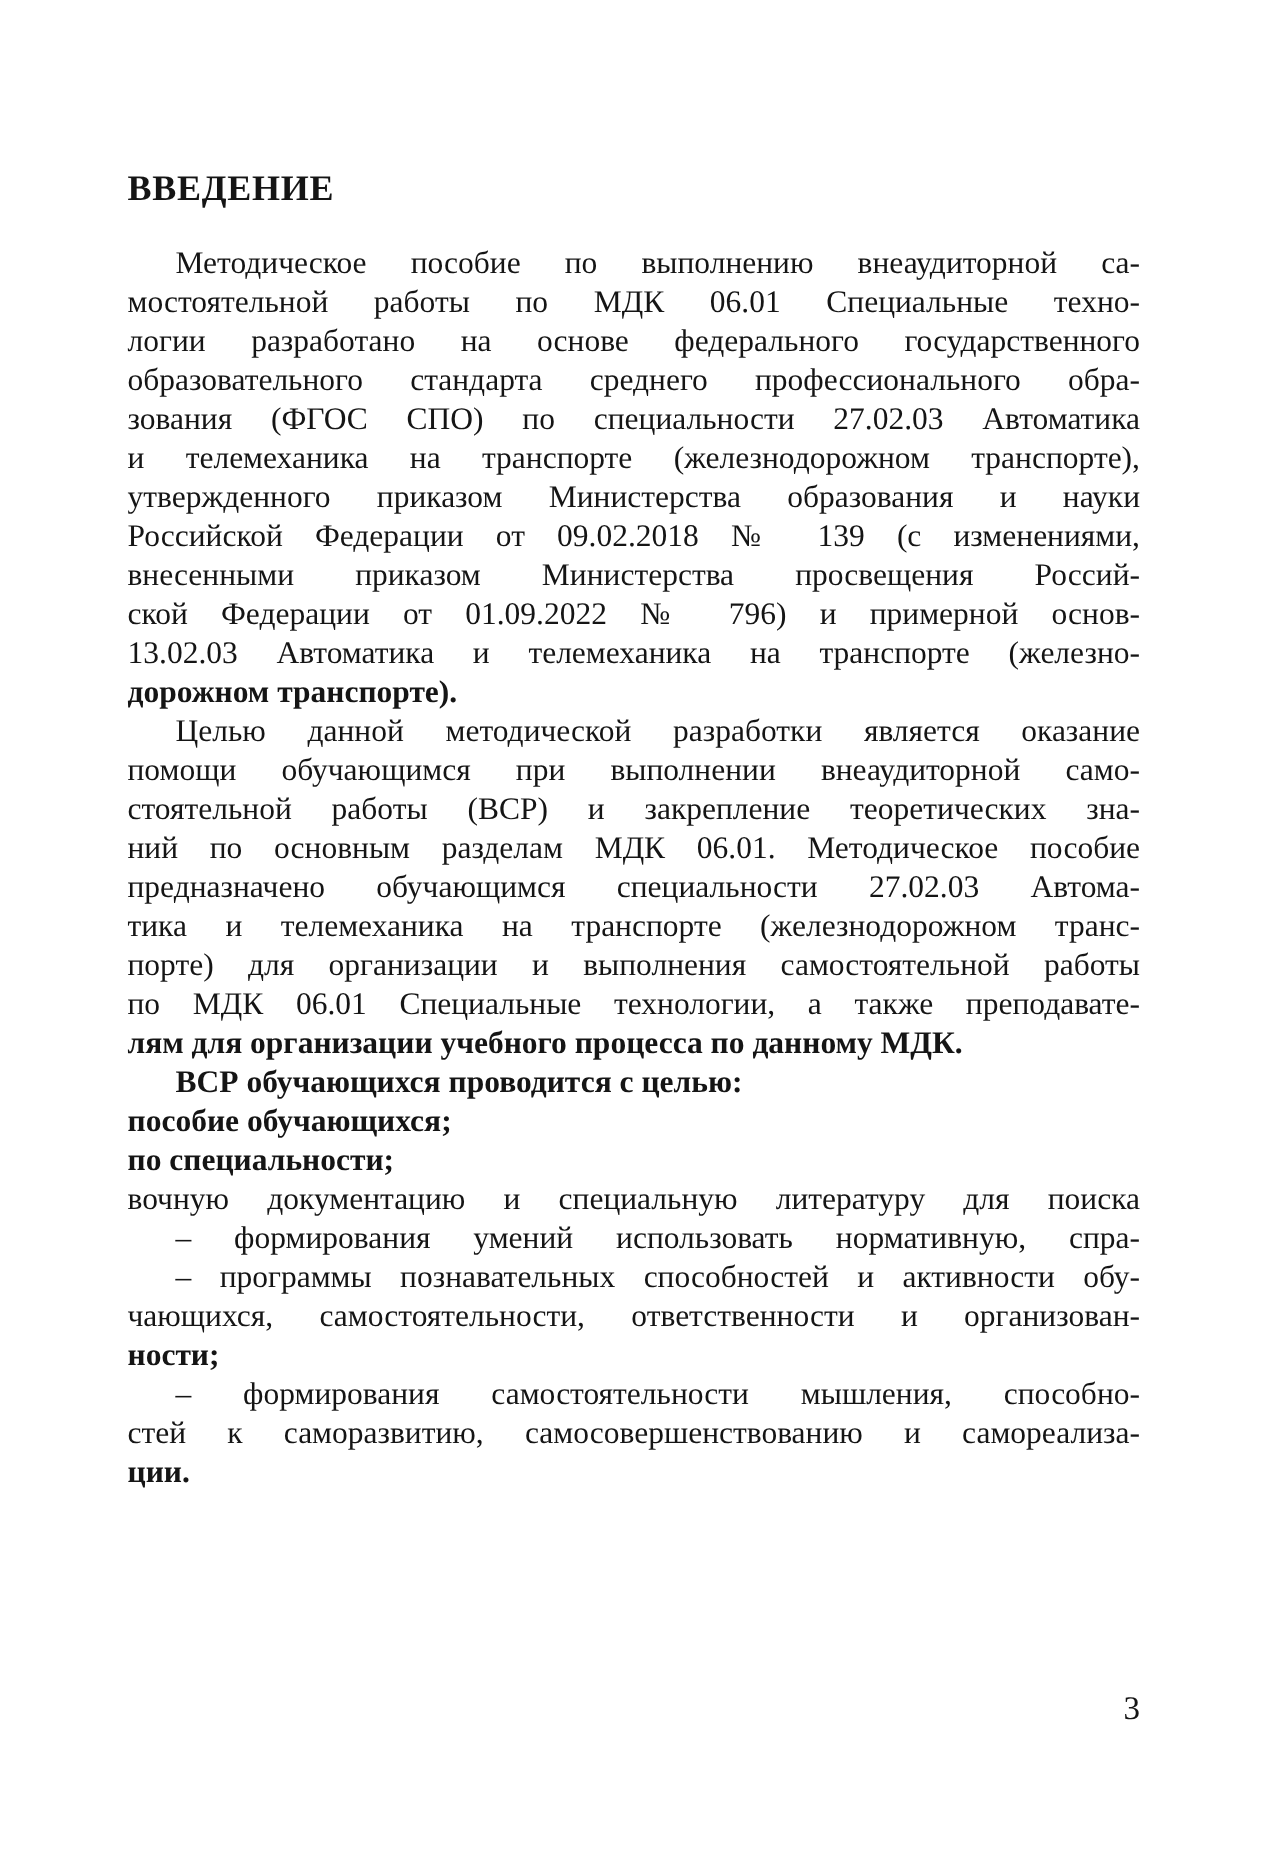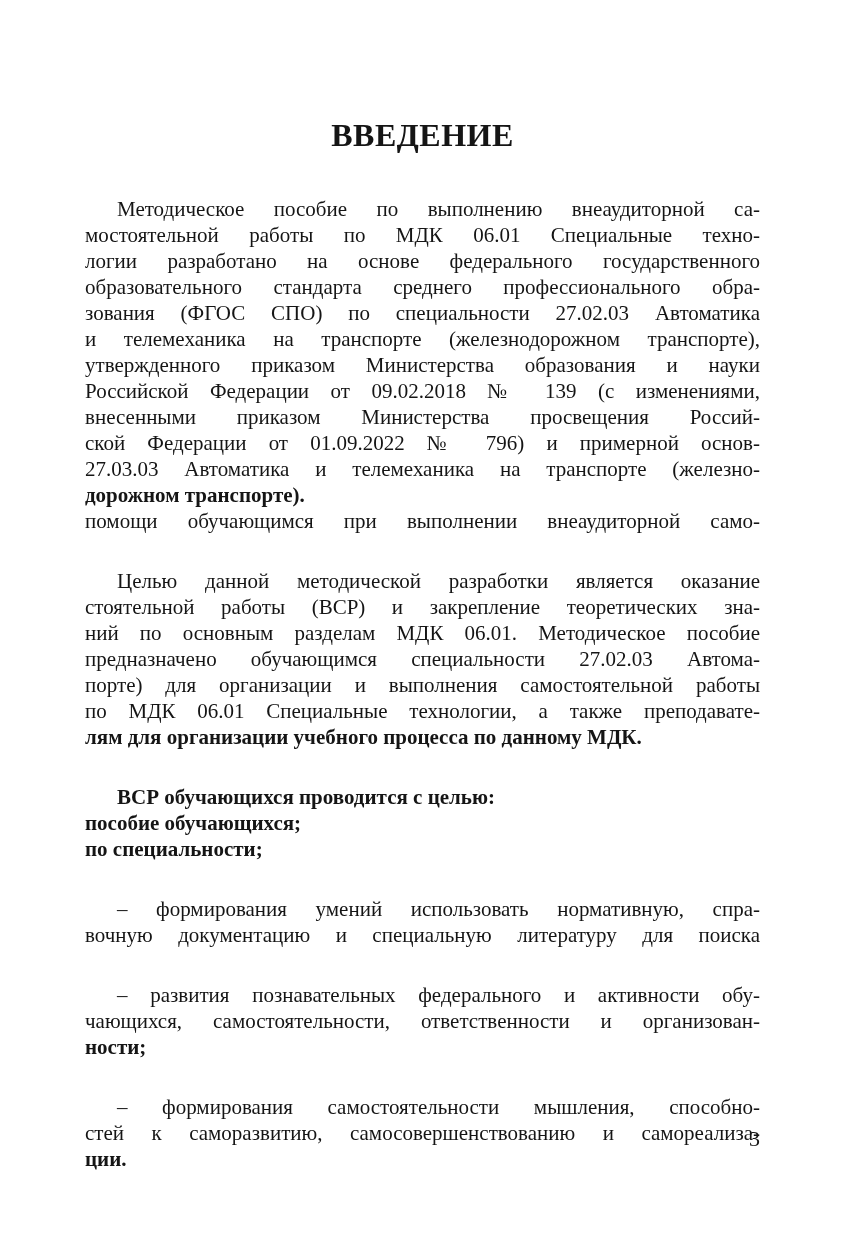--- a/index.html
+++ b/index.html
@@ -14,43 +14,42 @@
     background: #ffffff;
     overflow: hidden;
     font-family: "Liberation Serif", "DejaVu Serif", serif;
     color: #151515;
   }
   .page-title {
     position: absolute;
     top: 97px;
     left: 85px;
     width: 675px;
-    text-align: center;
-    font-size: 32px;
+    text-align: left;
+    font-size: 24px;
     font-weight: bold;
     letter-spacing: 0.5px;
     line-height: 1.1;
   }
   .text-block {
     position: absolute;
     top: 162px;
     left: 85px;
     width: 675px;
     font-size: 21px;
     line-height: 26px;
   }
   .line {
     text-align: justify;
     text-align-last: justify;
     height: 26px;
     white-space: normal;
   }
   .line.indent {
     padding-left: 32px;
-    margin-top: 34px;
   }
   .line.last {
     text-align-last: left;
     font-weight: bold;
   }
   .page-number {
     position: absolute;
     top: 1126px;
     left: 85px;
     width: 675px;
@@ -69,36 +68,37 @@
       <div class="line indent">Методическое пособие по выполнению внеаудиторной са-</div>
       <div class="line">мостоятельной работы по МДК 06.01 Специальные техно-</div>
       <div class="line">логии разработано на основе федерального государственного</div>
       <div class="line">образовательного стандарта среднего профессионального обра-</div>
       <div class="line">зования (ФГОС СПО) по специальности 27.02.03 Автоматика</div>
       <div class="line">и телемеханика на транспорте (железнодорожном транспорте),</div>
       <div class="line">утвержденного приказом Министерства образования и науки</div>
       <div class="line">Российской Федерации от 09.02.2018 № 139 (с изменениями,</div>
       <div class="line">внесенными приказом Министерства просвещения Россий-</div>
       <div class="line">ской Федерации от 01.09.2022 № 796) и примерной основ-</div>
-      <div class="line">27.03.03 Автоматика и телемеханика на транспорте (железно-</div>
+      <div class="line">13.02.03 Автоматика и телемеханика на транспорте (железно-</div>
       <div class="line last">дорожном транспорте).</div>
+      <div class="line indent">Целью данной методической разработки является оказание</div>
       <div class="line">помощи обучающимся при выполнении внеаудиторной само-</div>
-      <div class="line indent">Целью данной методической разработки является оказание</div>
       <div class="line">стоятельной работы (ВСР) и закрепление теоретических зна-</div>
       <div class="line">ний по основным разделам МДК 06.01. Методическое пособие</div>
       <div class="line">предназначено обучающимся специальности 27.02.03 Автома-</div>
+      <div class="line">тика и телемеханика на транспорте (железнодорожном транс-</div>
       <div class="line">порте) для организации и выполнения самостоятельной работы</div>
       <div class="line">по МДК 06.01 Специальные технологии, а также преподавате-</div>
       <div class="line last">лям для организации учебного процесса по данному МДК.</div>
       <div class="line indent last">ВСР обучающихся проводится с целью:</div>
       <div class="line last">пособие обучающихся;</div>
       <div class="line last">по специальности;</div>
+      <div class="line">вочную документацию и специальную литературу для поиска</div>
       <div class="line indent">– формирования умений использовать нормативную, спра-</div>
-      <div class="line">вочную документацию и специальную литературу для поиска</div>
-      <div class="line indent">– развития познавательных федерального и активности обу-</div>
+      <div class="line indent">– программы познавательных способностей и активности обу-</div>
       <div class="line">чающихся, самостоятельности, ответственности и организован-</div>
       <div class="line last">ности;</div>
       <div class="line indent">– формирования самостоятельности мышления, способно-</div>
       <div class="line">стей к саморазвитию, самосовершенствованию и самореализа-</div>
       <div class="line last">ции.</div>
     </div>
 
   <div class="page-number">3</div>
 </div>
 

